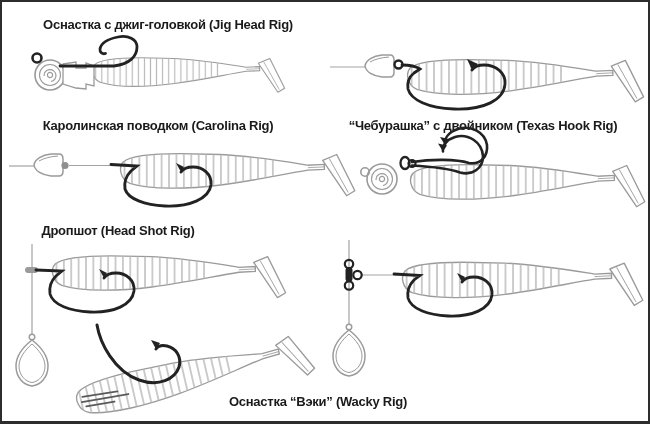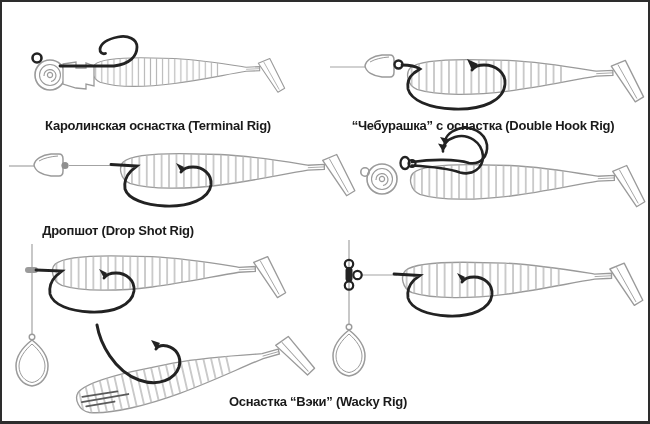--- a/index.html
+++ b/index.html
@@ -44,23 +44,24 @@
         <path d="M0,0 C-9,7 -16,16 -16,26 C-16,37 -9,45 0,46 C9,45 16,37 16,26 C16,16 9,7 0,0 Z" fill="#fff" stroke="#9a9a9a" stroke-width="1.5"></path>
         <path d="M0,4 C-7,10 -13,18 -13,26 C-13,35 -7,41.5 0,42.5 C7,41.5 13,35 13,26 C13,18 7,10 0,4 Z" fill="none" stroke="#9a9a9a" stroke-width="1"></path>
       </g>
       <g id="swirl">
         <circle r="2.6" fill="none" stroke="#9a9a9a" stroke-width="1.2"></circle>
         <path d="M-6,1 A6,6 0 1 1 1,6.5" fill="none" stroke="#9a9a9a" stroke-width="1.2"></path>
       </g>
     </defs>
   </svg>
 
-  <div class="rig-title" style="left:16px;top:116px;width:280px">Каролинская оснастка (Terminal Rig)</div>
-  <div class="rig-title" style="left:336px;top:116px;width:290px">“Чебурашка” с оснастка (Double Hook Rig)</div>
-  <div class="rig-title" style="left:16px;top:221px;width:200px">Дропшот (Drop Shot Rig)</div>
+  <div class="rig-title" style="left:16px;top:15px;width:300px">Оснастка с джиг-головкой (Jig Head Rig)</div>
+  <div class="rig-title" style="left:16px;top:116px;width:280px">Каролинская поводком (Carolina Rig)</div>
+  <div class="rig-title" style="left:336px;top:116px;width:290px">“Чебурашка” с двойником (Texas Hook Rig)</div>
+  <div class="rig-title" style="left:16px;top:221px;width:200px">Дропшот (Head Shot Rig)</div>
   <div class="rig-title" style="left:166px;top:392px;width:300px">Оснастка “Вэки” (Wacky Rig)</div>
 
   <svg class="panel" style="left:8px;top:30px" width="300" height="85" viewBox="0 0 300 85">
     <g transform="translate(76.6,17.7) scale(0.676)">
         <use href="#lure"></use>
       </g>
     <g>
       <circle cx="40" cy="43" r="15" fill="#fff" stroke="#9a9a9a" stroke-width="1.6"></circle>
       <circle cx="40" cy="43" r="10.5" fill="none" stroke="#9a9a9a" stroke-width="1.1"></circle>
       <use href="#swirl" transform="translate(40,43)"></use>

